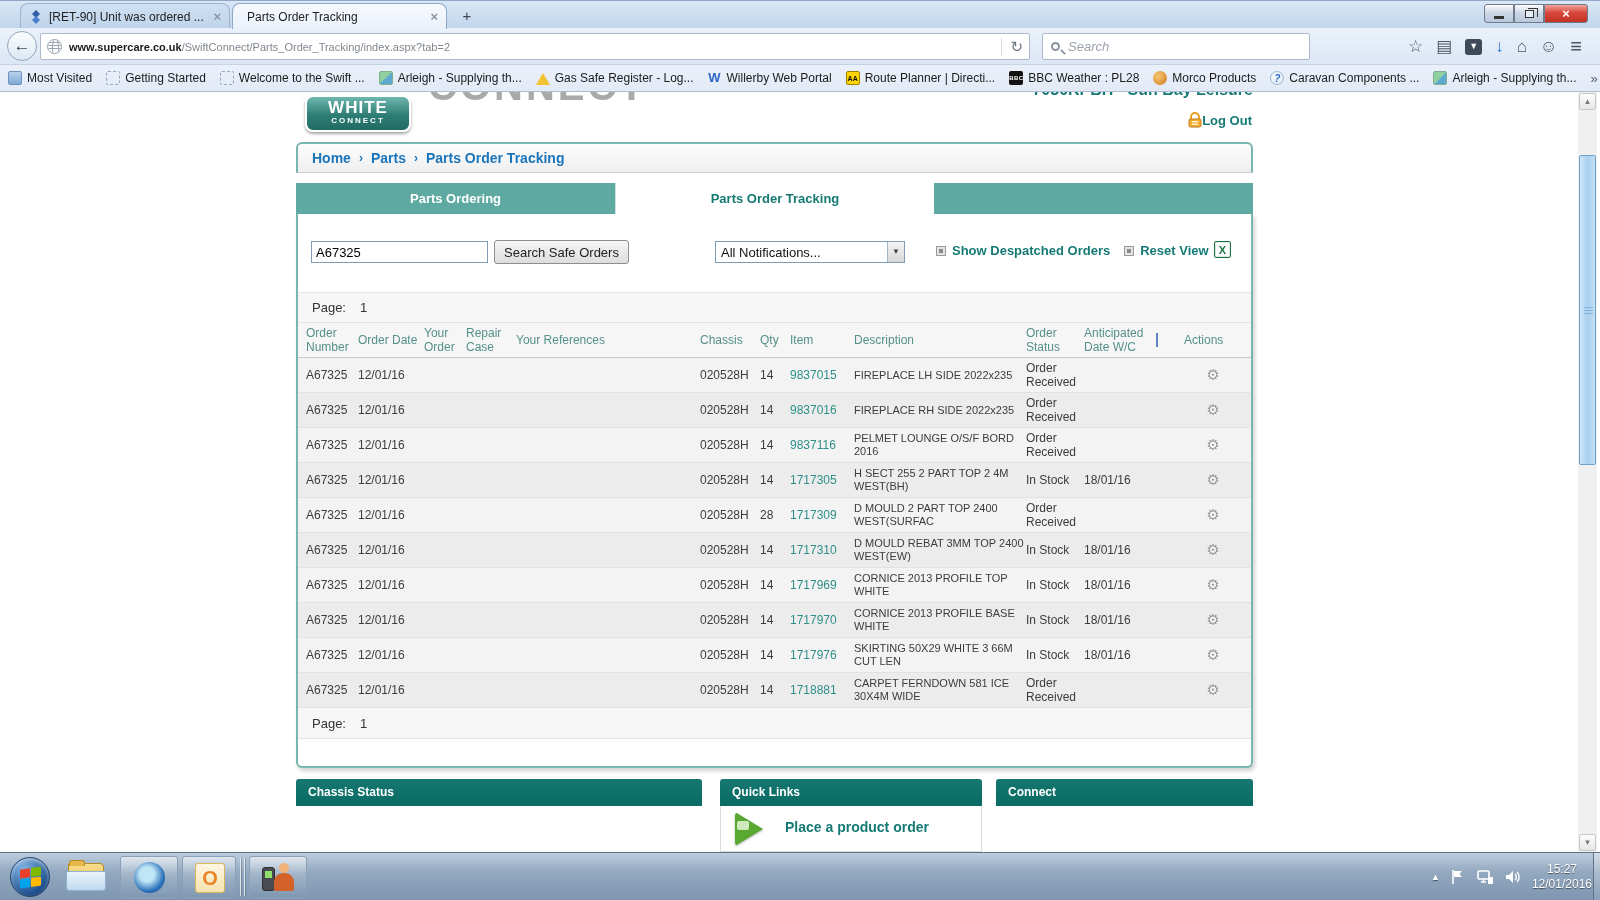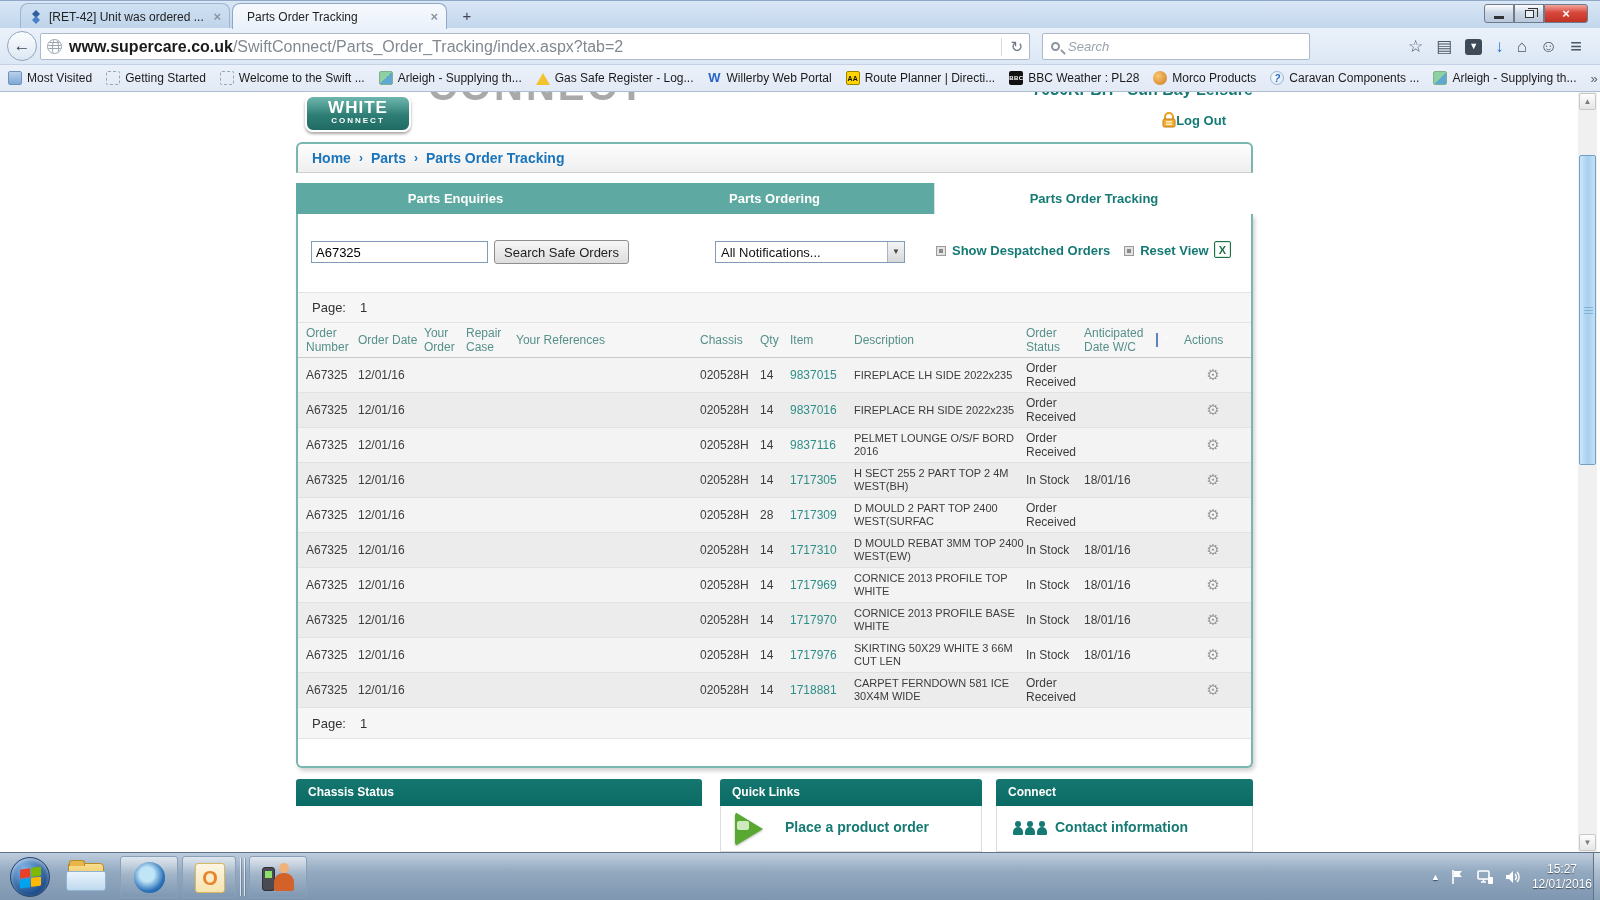--- a/index.html
+++ b/index.html
@@ -39,21 +39,21 @@
     background:linear-gradient(#FBFDFE,#DDE7F2); border:1px solid #93A5BC; color:#3A4756;
     font-size:17px; text-align:center; line-height:28px; z-index:2; }
   .urlbar { position:absolute; left:40px; top:5px; width:990px; height:27px; background:#fff;
     border:1px solid #AEBACB; border-radius:2px; display:flex; align-items:center; padding:0 6px; }
   .globe-icon { width:15px; height:15px; border-radius:50%; border:1.5px solid #9AA4B0;
     position:relative; overflow:hidden; flex:0 0 15px; }
   .globe-icon:before { content:""; position:absolute; left:4px; top:-2px; width:5px; height:18px;
     border:1px solid #9AA4B0; border-radius:50%; }
   .globe-icon:after { content:""; position:absolute; left:-2px; top:5px; width:18px; height:1px;
     background:#9AA4B0; box-shadow:0 3px 0 #9AA4B0, 0 -3px 0 #9AA4B0; }
-  .url-text { flex:1; font-size:16px; color:#808890; margin-left:7px; white-space:nowrap; overflow:hidden; }
+  .url-text { flex:1; font-size:11px; color:#808890; margin-left:7px; white-space:nowrap; overflow:hidden; }
   .url-text b { color:#1B1B1B; font-weight:bold; }
   .url-div { width:1px; height:18px; background:#D4DAE2; margin:0 8px; }
   .reload-icon { font-size:15px; color:#6B7684; }
   .searchbar { position:absolute; left:1042px; top:5px; width:268px; height:27px; background:#fff;
     border:1px solid #AEBACB; border-radius:2px; display:flex; align-items:center; padding:0 8px; }
   .mag-icon { width:9px; height:9px; border:2px solid #8A94A0; border-radius:50%; position:relative; flex:0 0 9px; }
   .mag-icon:after { content:""; position:absolute; left:7px; top:7px; width:6px; height:2px;
     background:#8A94A0; transform:rotate(45deg); }
   .search-ph { font-size:13px; font-style:italic; color:#9AA2AC; margin-left:8px; }
   .nav-icons { position:absolute; right:18px; top:5px; display:flex; align-items:center; gap:13px; height:27px; }
@@ -88,21 +88,21 @@
   .brand-badge { position:absolute; left:305px; top:3px; width:106px; height:37px; border-radius:8px;
     background:linear-gradient(#6FB7AE,#2E7E75 55%,#1F6B63); border:2px solid #fff;
     box-shadow:0 2px 3px rgba(0,0,0,.35); color:#fff; text-align:center; }
   .brand-badge .l1 { font-size:17px; font-weight:bold; letter-spacing:1px; line-height:19px; margin-top:1px; }
   .brand-badge .l2 { font-size:8px; font-weight:bold; letter-spacing:2px; line-height:8px; }
   .brand-big-clip { position:absolute; left:428px; top:0; width:230px; height:13px; overflow:hidden; }
   .brand-big-clip span { display:block; margin-top:-28px; font-size:40px; font-weight:bold;
     color:#A9A9A9; letter-spacing:3px; }
   .account-clip { position:absolute; right:347px; top:0; width:320px; height:9px; overflow:hidden; text-align:right; }
   .account-clip span { display:block; margin-top:-11px; font-size:16px; font-weight:bold; color:#157A74; }
-  .logout { position:absolute; right:374px; top:20px; display:flex; align-items:center; gap:0; }
+  .logout { position:absolute; right:348px; top:20px; display:flex; align-items:center; gap:0; }
   .logout-label { color:#157A74; font-size:13px; font-weight:bold; }
 
   .breadcrumb { position:absolute; left:296px; top:50px; width:957px; height:31px;
     background:linear-gradient(#FDFDFD,#EFEFEF); border:2px solid #79B6AF; border-bottom:1px solid #CFCFCF;
     border-radius:6px 6px 0 0; display:flex; align-items:center; padding:0 14px; gap:8px;
     font-size:14px; font-weight:bold; }
   .crumb { color:#1B75BB; }
   .crumb-sep { color:#1B75BB; font-size:12px; }
 
   .ptabs { position:absolute; left:296px; top:91px; width:957px; height:31px; background:#5EAAA2; display:flex; }
@@ -229,21 +229,21 @@
 <body>
 
 <div class="app">
 
   <div class="titlebar">
     <div class="tab inactive">
       <svg class="favicon-jira" viewBox="0 0 14 14">
           <path d="M7 0L3 4l4 4 4-4z" fill="#2E5FA3"></path>
           <path d="M7 6L3 10l4 4 4-4z" fill="#4A7FC9"></path>
         </svg>
-      <span class="tab-title">[RET-42] Unit was ordered ...</span>
+      <span class="tab-title">[RET-90] Unit was ordered ...</span>
       <span class="tab-close">×</span>
     </div>
     <div class="tab active">
       <span class="tab-title">Parts Order Tracking</span>
       <span class="tab-close">×</span>
     </div>
     <div class="newtab-btn">+</div>
     <div class="win-controls">
       <div class="win-btn min">
           <span class="min-glyph"></span>
@@ -352,21 +352,20 @@
 
     <div class="breadcrumb">
       <span class="crumb">Home</span>
       <span class="crumb-sep">›</span>
       <span class="crumb">Parts</span>
       <span class="crumb-sep">›</span>
       <span class="crumb">Parts Order Tracking</span>
     </div>
 
     <div class="ptabs">
-      <div class="ptab">Parts Enquiries</div>
       <div class="ptab">Parts Ordering</div>
       <div class="ptab active">Parts Order Tracking</div>
     </div>
 
     <div class="panel">
 
       <div class="controls">
         <input class="order-input" value="A67325" style="">
         <button class="search-btn">Search Safe Orders</button>
         <div class="notif-select">
@@ -591,28 +590,20 @@
 
     <div class="fpanel-h" style="left:296px; top:687px; width:406px;">Chassis Status</div>
 
     <div class="fpanel-h" style="left:720px; top:687px; width:262px;">Quick Links</div>
     <div class="white-body" style="left:720px; width:262px;">
       <span class="ql-arrow"></span>
       <span class="flink" style="left:64px; top:13px;">Place a product order</span>
     </div>
 
     <div class="fpanel-h" style="left:996px; top:687px; width:257px;">Connect</div>
-    <div class="white-body" style="left:996px; width:257px;">
-      <span class="ppl-icon" style="left:16px; top:15px;">
-        <span class="ppl"></span>
-          <span class="ppl"></span>
-          <span class="ppl"></span>
-      </span>
-      <span class="flink" style="left:58px; top:13px;">Contact information</span>
-    </div>
   </div>
 
   <div class="pg-scroll">
     <div class="pg-btn" style="top:1px;">▲</div>
     <div class="pg-thumb"></div>
     <div class="pg-btn" style="bottom:1px;">▼</div>
   </div>
 
   <div class="taskbar">
     <div class="orb">

